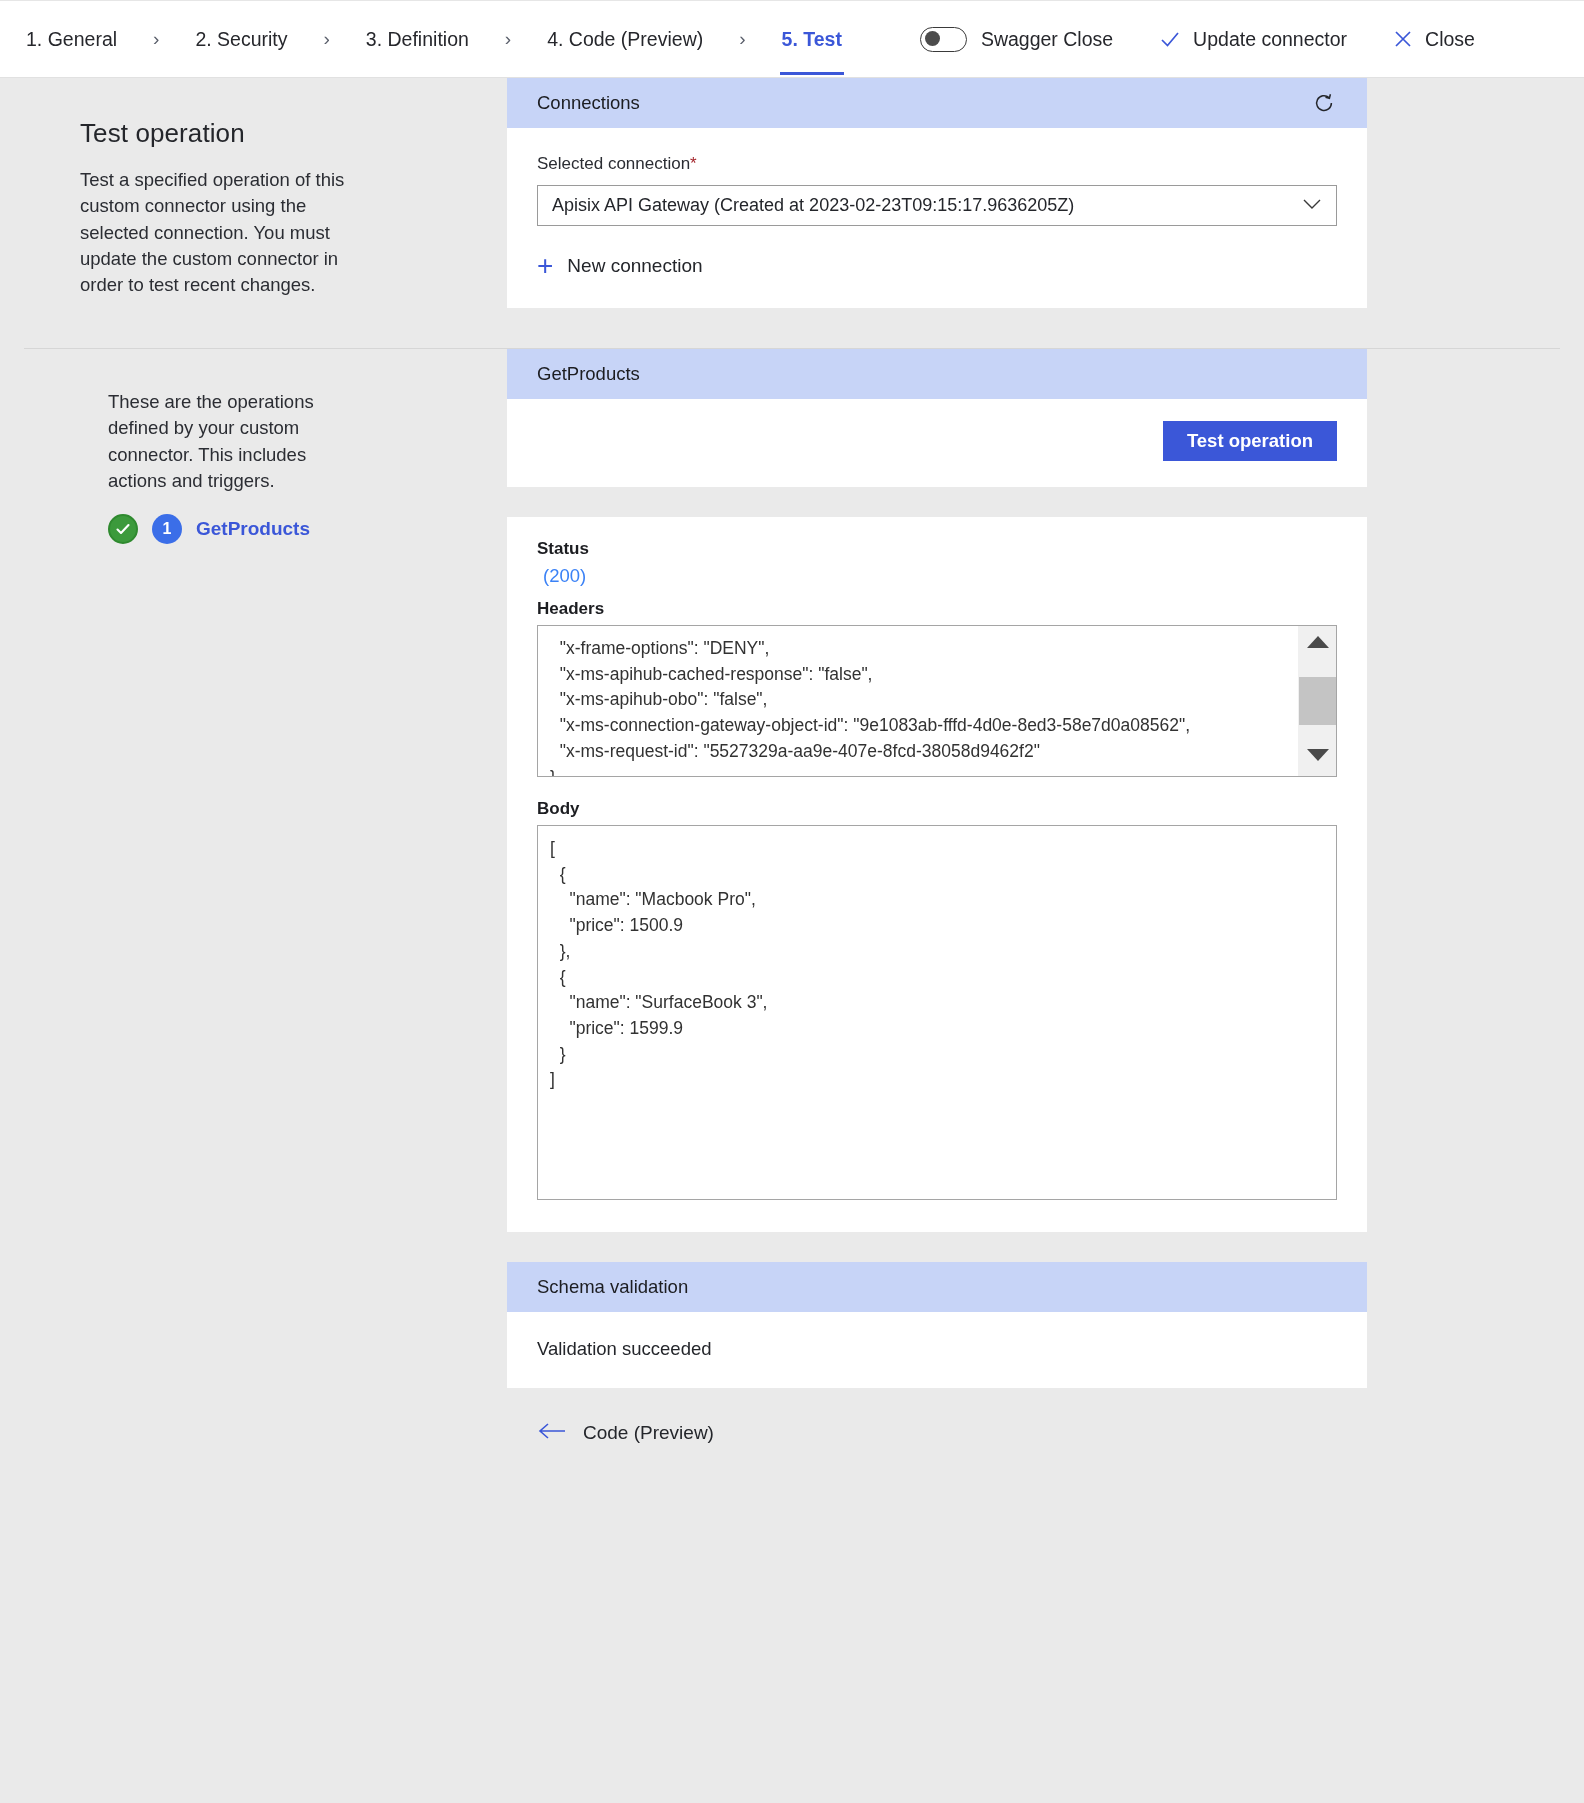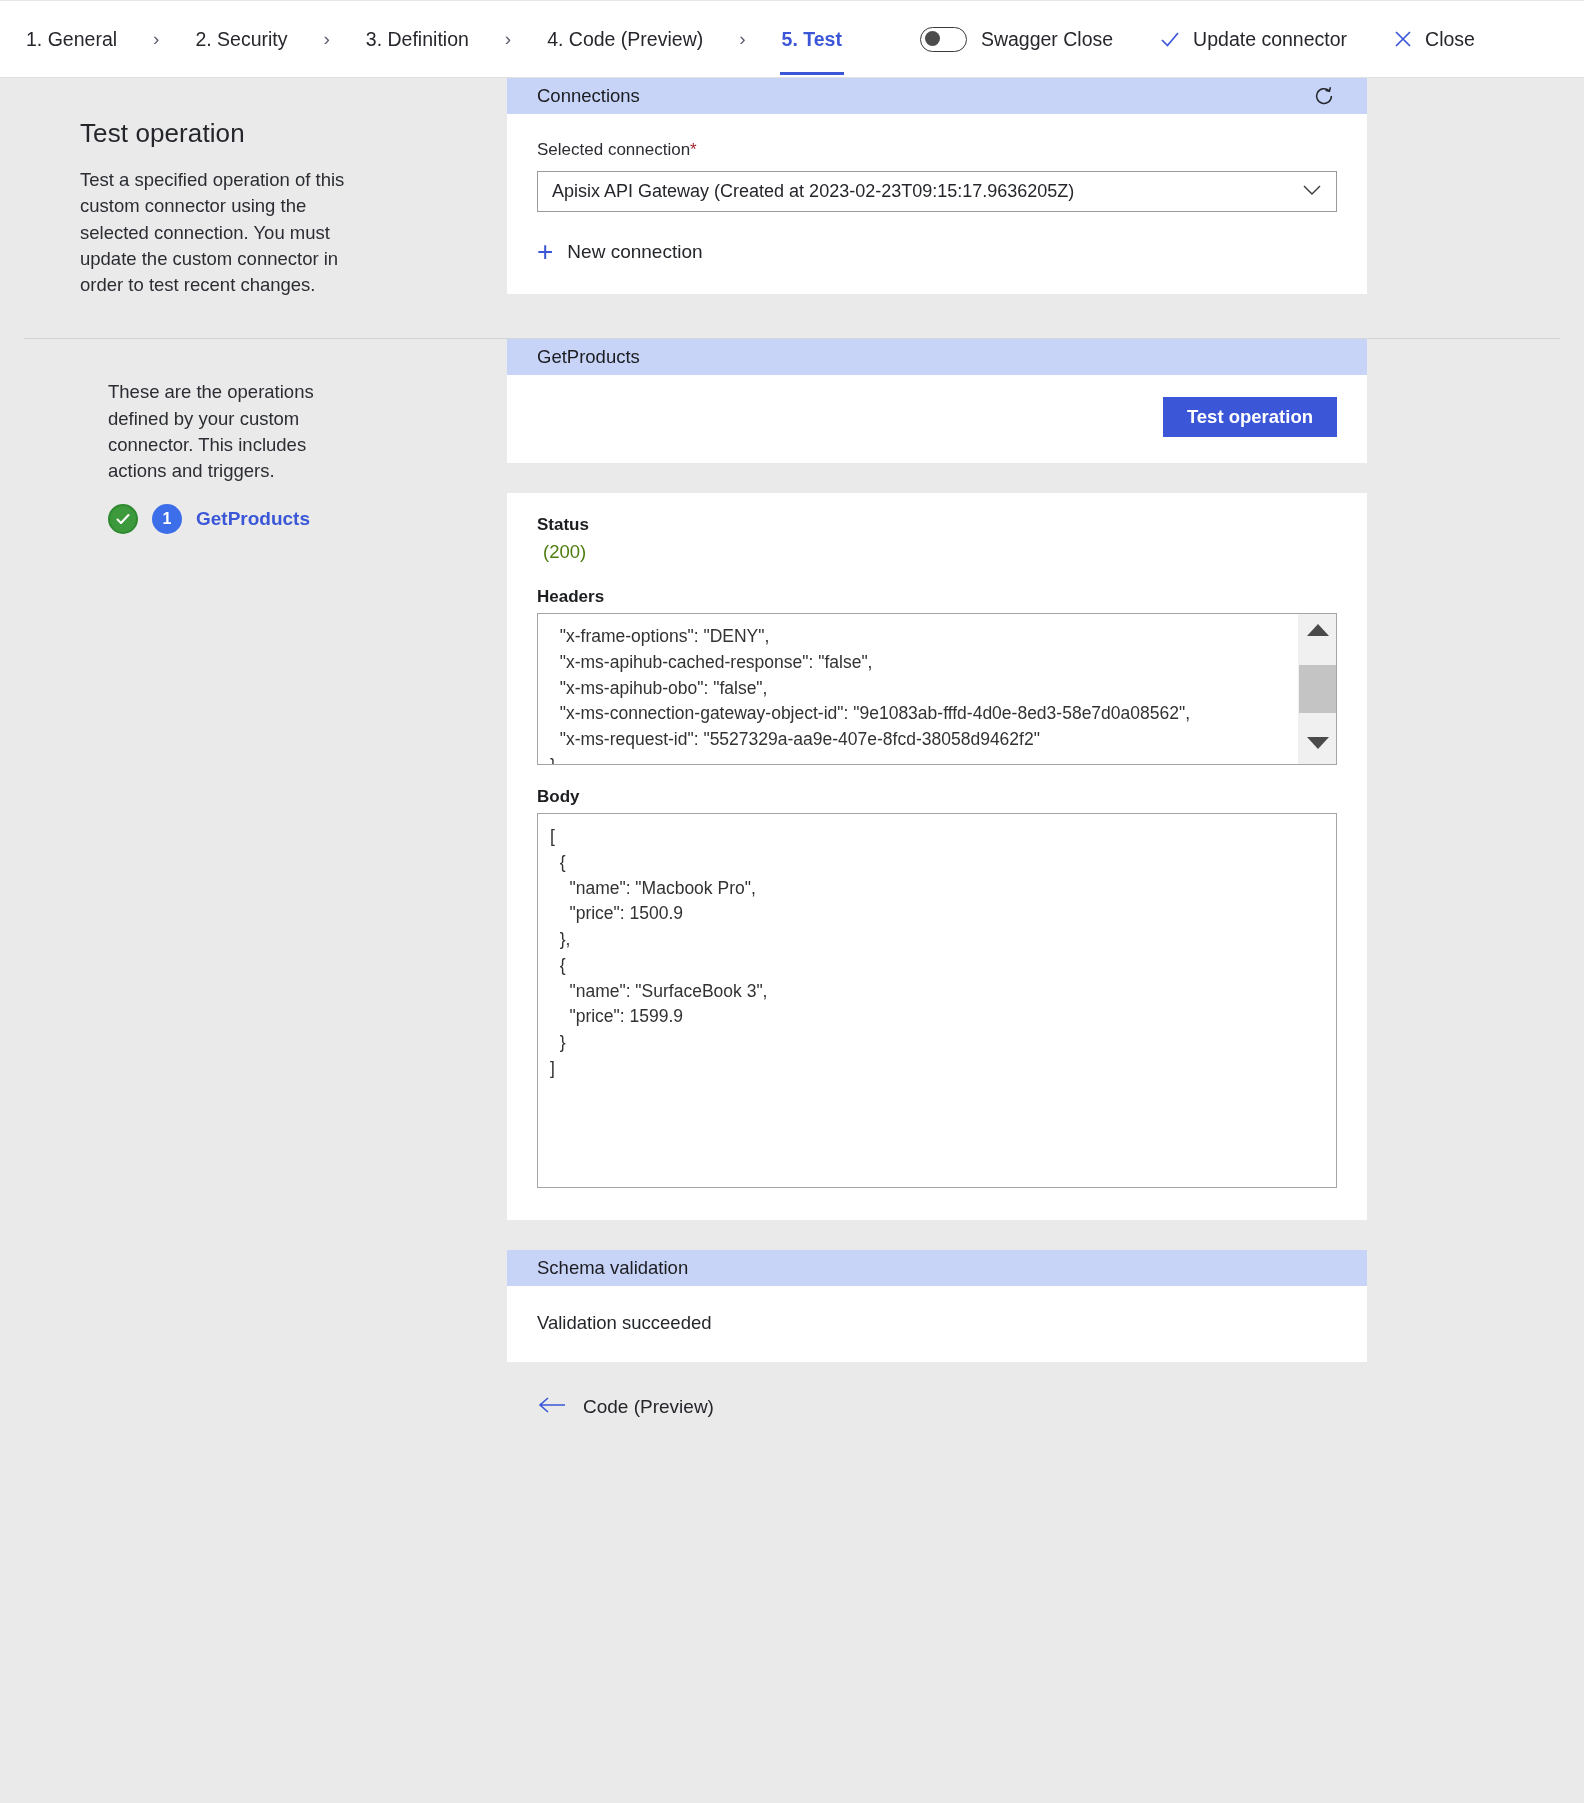--- a/index.html
+++ b/index.html
@@ -121,21 +121,21 @@
     max-width: 300px;
   }
 
   
   .card {
     background: #ffffff;
     width: 860px;
   }
   .card-header {
     background: #c7d4f7;
-    height: 36px;
+    height: 50px;
     display: flex;
     align-items: center;
     justify-content: space-between;
     padding: 0 30px;
   }
   .card-header .title {
     font-size: 18.5px;
     color: #1c1d21;
   }
   .card-body { padding: 26px 30px 28px 30px; }
@@ -283,23 +283,23 @@
 
   .resp-body { padding: 22px 30px 30px 30px; }
   .sub-label {
     font-size: 17px;
     font-weight: 700;
     color: #1c1d21;
     margin-bottom: 6px;
   }
   .status-value {
     font-size: 18.5px;
-    color: #4d7c0f;
+    color: #3b82f6;
     padding-left: 6px;
-    margin-bottom: 24px;
+    margin-bottom: 12px;
   }
 
   .codebox {
     border: 1px solid #a5a5a5;
     background: #ffffff;
     position: relative;
     display: flex;
     font-size: 17.5px;
     line-height: 1.45;
     color: #323232;

